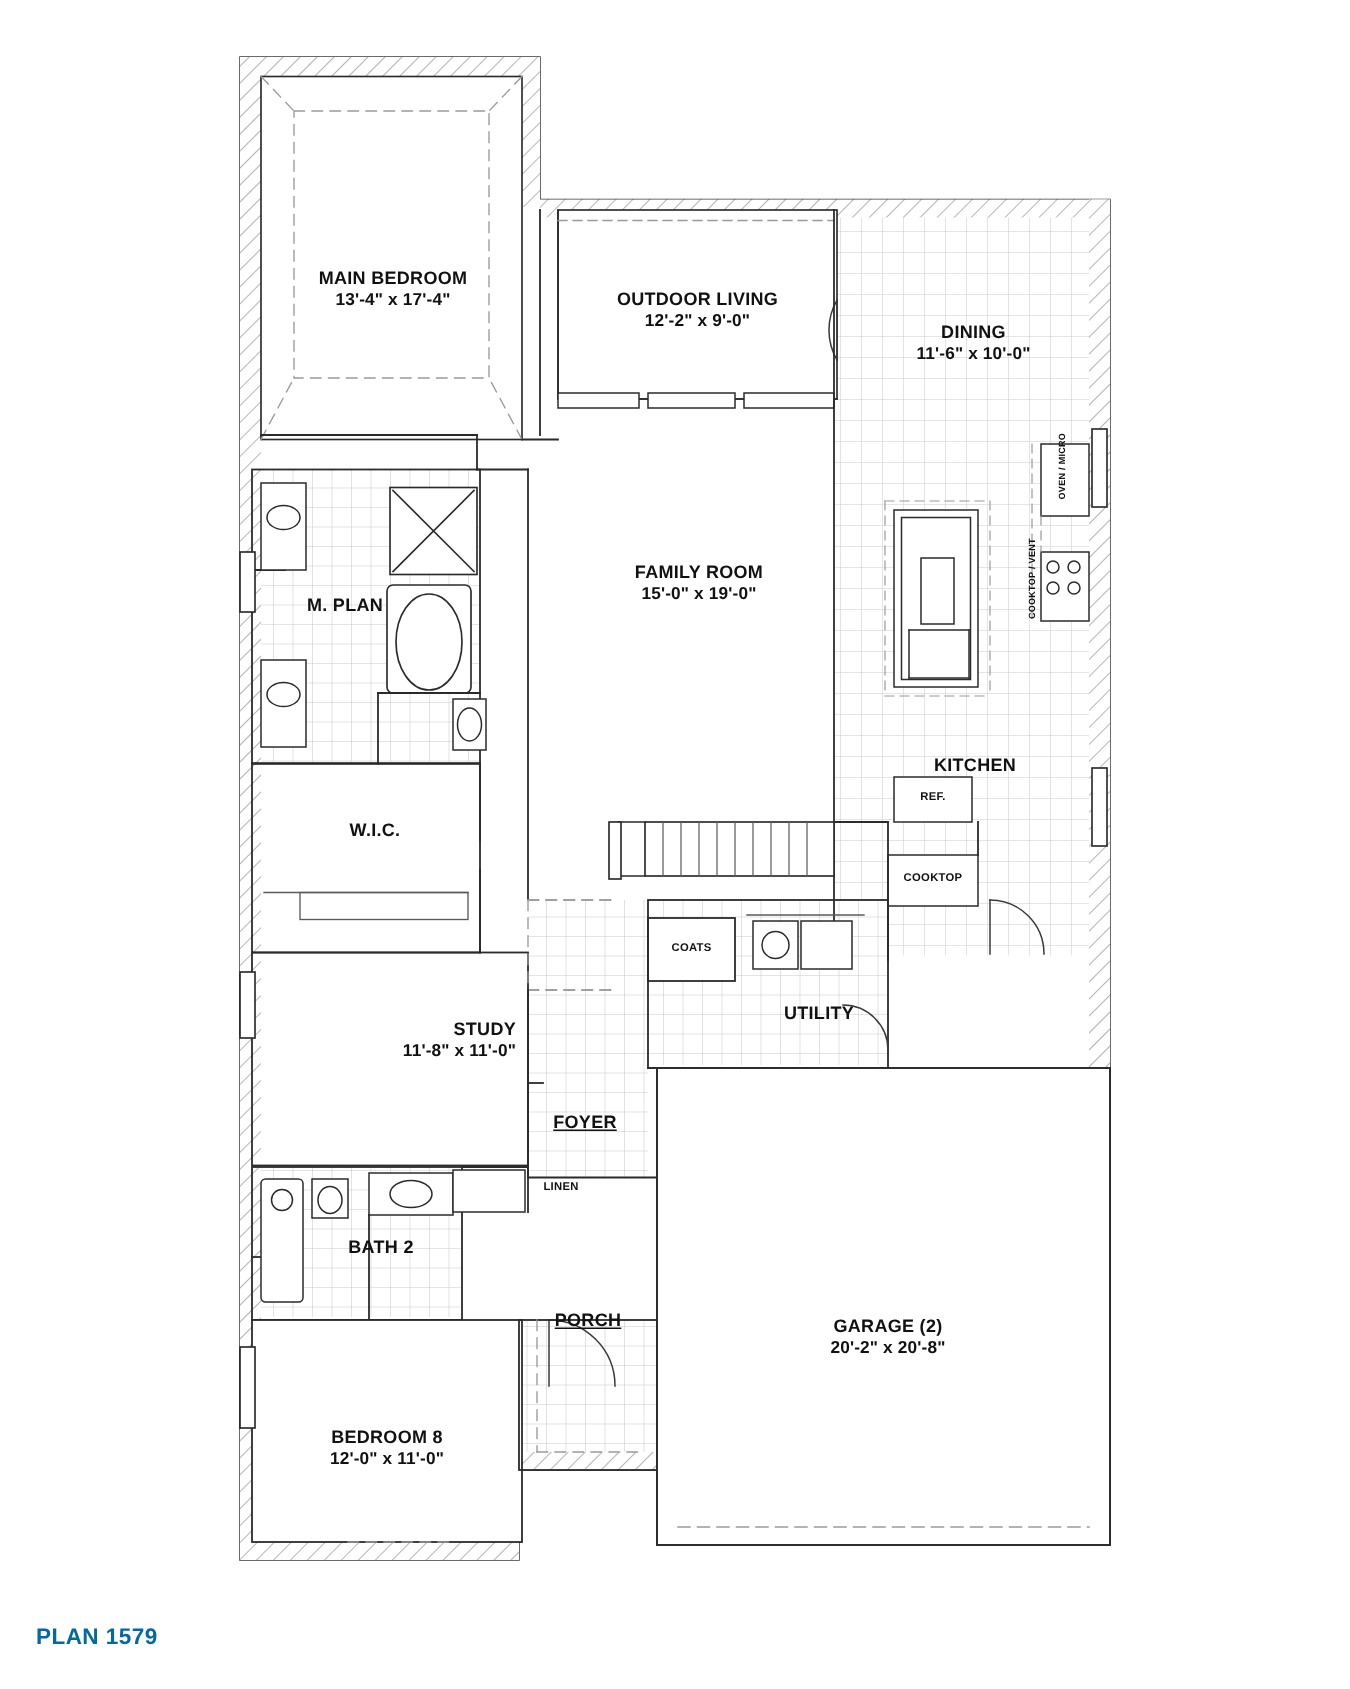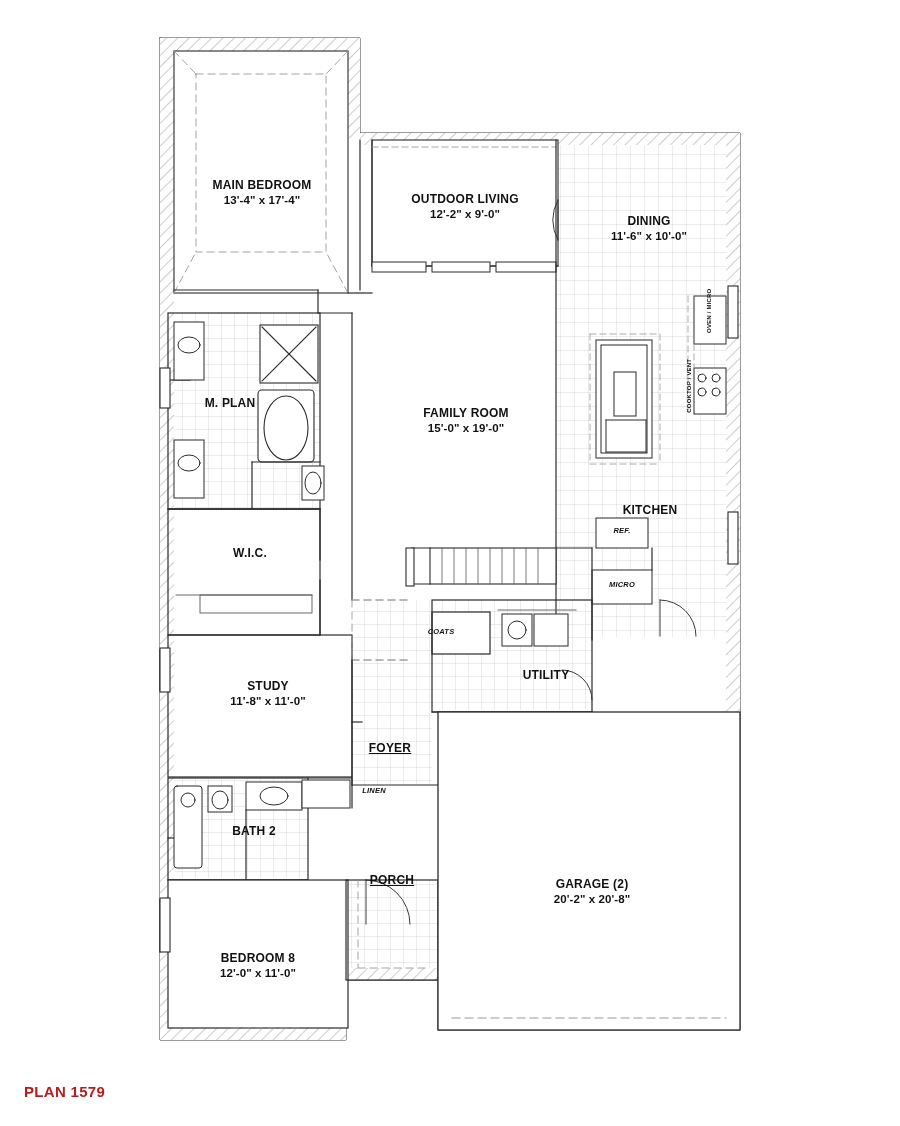--- a/index.html
+++ b/index.html
@@ -24,42 +24,42 @@
     height: 1126px;
   }
 
   .plan-label {
     position: absolute;
     left: 24px;
     top: 1083px;
     font-size: 15px;
     font-weight: bold;
     letter-spacing: 0.3px;
-    color: #b91c1c;
+    color: #0369a1;
   }
 
   
   .room {
     position: absolute;
     text-align: center;
     line-height: 1.25;
     color: #111;
     white-space: nowrap;
   }
   .room .name {
     font-size: 12px;
     font-weight: bold;
     letter-spacing: 0.2px;
   }
   .room .dims {
     font-size: 11.5px;
     font-weight: bold;
     letter-spacing: 0.1px;
   }
-  .room.tiny .name { font-size: 7.5px; font-weight: bold; font-style: italic; }
+  .room.tiny .name { font-size: 7.5px; font-weight: bold; }
   .room.micro .name { font-size: 6px; font-weight: bold; }
   .underline { text-decoration: underline; }
 
   .rot-90 {
     transform: rotate(-90deg);
     transform-origin: center center;
   }
 </style>
 </head>
 <body>
@@ -384,38 +384,38 @@
 <div class="room" style="left:368px; top:192px; width:194px;">
   <div class="name">OUTDOOR LIVING</div>
   <div class="dims">12'-2" x 9'-0"</div>
 </div>
 
 <div class="room" style="left:564px; top:214px; width:170px;">
   <div class="name">DINING</div>
   <div class="dims">11'-6" x 10'-0"</div>
 </div>
 
-<div class="room" style="left:378px; top:406px; width:176px;">
+<div class="room" style="left:378px; top:374px; width:176px;">
   <div class="name">FAMILY ROOM</div>
   <div class="dims">15'-0" x 19'-0"</div>
 </div>
 
 <div class="room" style="left:588px; top:479px; width:124px;margin-top:24px;">
   <div class="name">KITCHEN</div>
 </div>
 
 <div class="room" style="left:176px; top:396px; width:108px;">
   <div class="name">M. PLAN</div>
 </div>
 
 <div class="room" style="left:198px; top:546px; width:104px;text-align:center;">
   <div class="name">W.I.C.</div>
 </div>
 
-<div class="room" style="left:176px; top:679px; width:184px;">
+<div class="room" style="left:160px; top:679px; width:184px;text-align:right;">
   <div class="name">STUDY</div>
   <div class="dims">11'-8" x 11'-0"</div>
 </div>
 
 <div class="room" style="left:492px; top:668px; width:108px;">
   <div class="name">UTILITY</div>
 </div>
 
 <div class="room" style="left:336px; top:741px; width:108px;">
   <div class="name underline">FOYER</div>
@@ -445,24 +445,24 @@
 
 <div class="room micro rot-90" style="left:648px; top:382px; width:84px;">
   <div class="name">COOKTOP / VENT</div>
 </div>
 
 <div class="room tiny" style="left:596px; top:526px; width:52px;">
   <div class="name">REF.</div>
 </div>
 
 <div class="room tiny" style="left:592px; top:580px; width:60px;">
-  <div class="name">MICRO</div>
-</div>
-
-<div class="room tiny" style="left:412px; top:627px; width:58px;">
+  <div class="name">COOKTOP</div>
+</div>
+
+<div class="room tiny" style="left:432px; top:627px; width:58px;">
   <div class="name">COATS</div>
 </div>
 
 <div class="room tiny" style="left:314px; top:786px; width:32px;margin-left:44px;">
   <div class="name">LINEN</div>
 </div>
 
 <div class="plan-label">PLAN 1579</div>
 
 </body></html>

